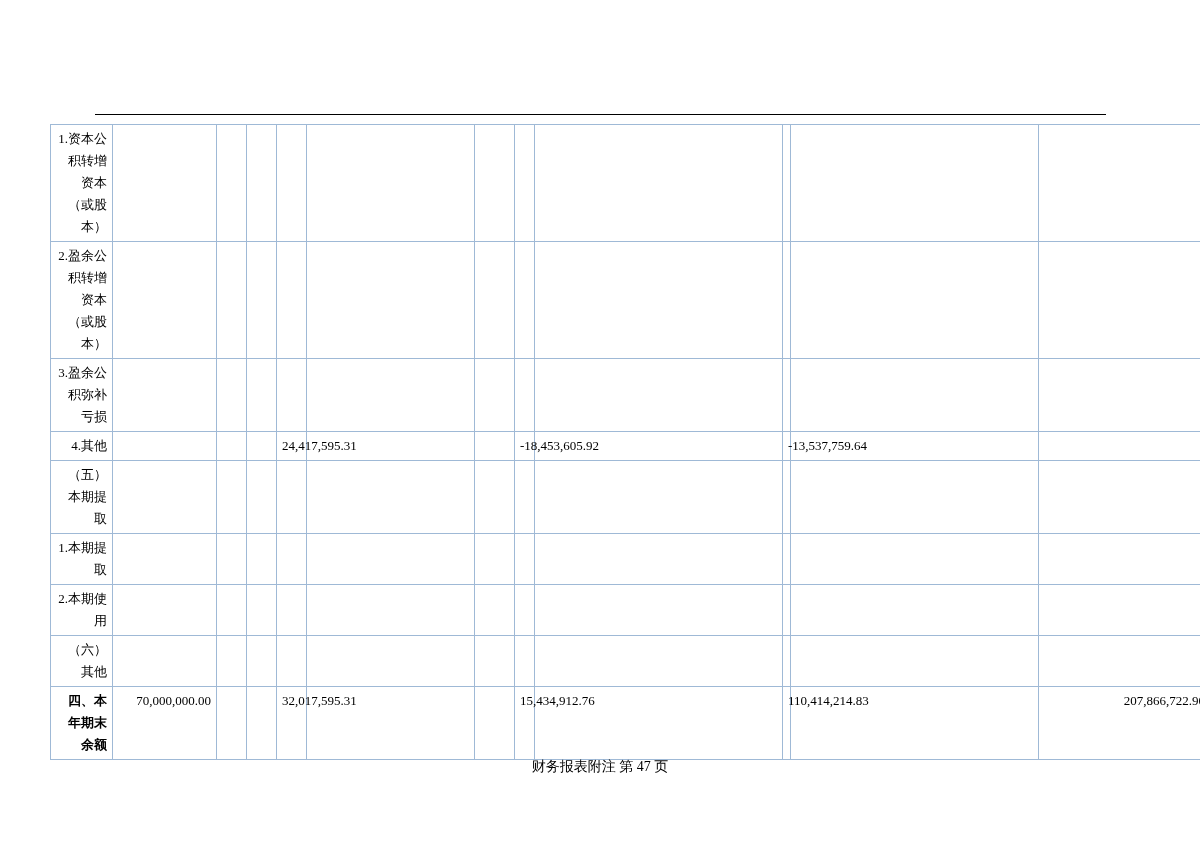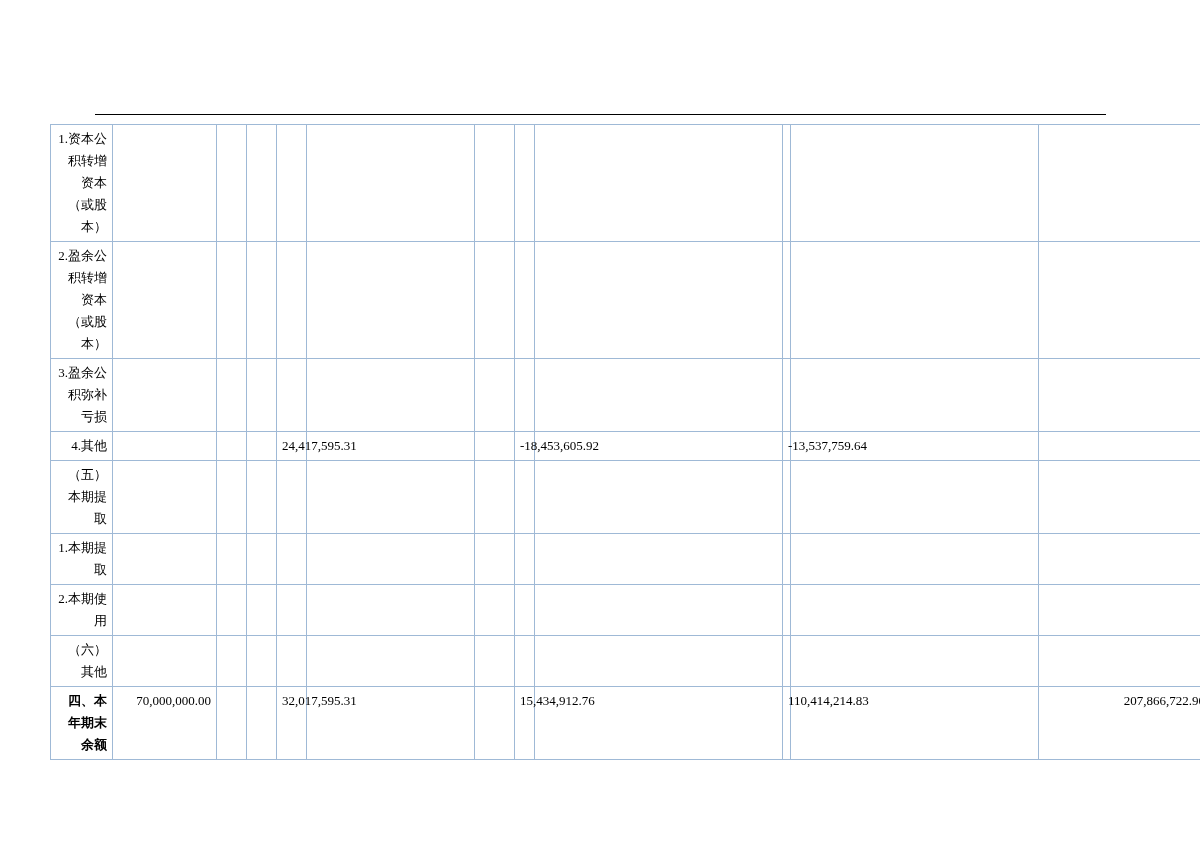--- a/index.html
+++ b/index.html
@@ -234,14 +234,17 @@
             <td class="num">15,434,912.76</td>
             <td class="num"></td>
             <td class="num">110,414,214.83</td>
             <td class="num"></td>
             <td class="num">207,866,722.90</td>
           </tr>
         </tbody>
     </table>
   </div>
 
+  <div class="footer">
+    <span class="pg">财务报表附注  第 47 页</span>
+  </div>
 
 </div>
 
 </body></html>

